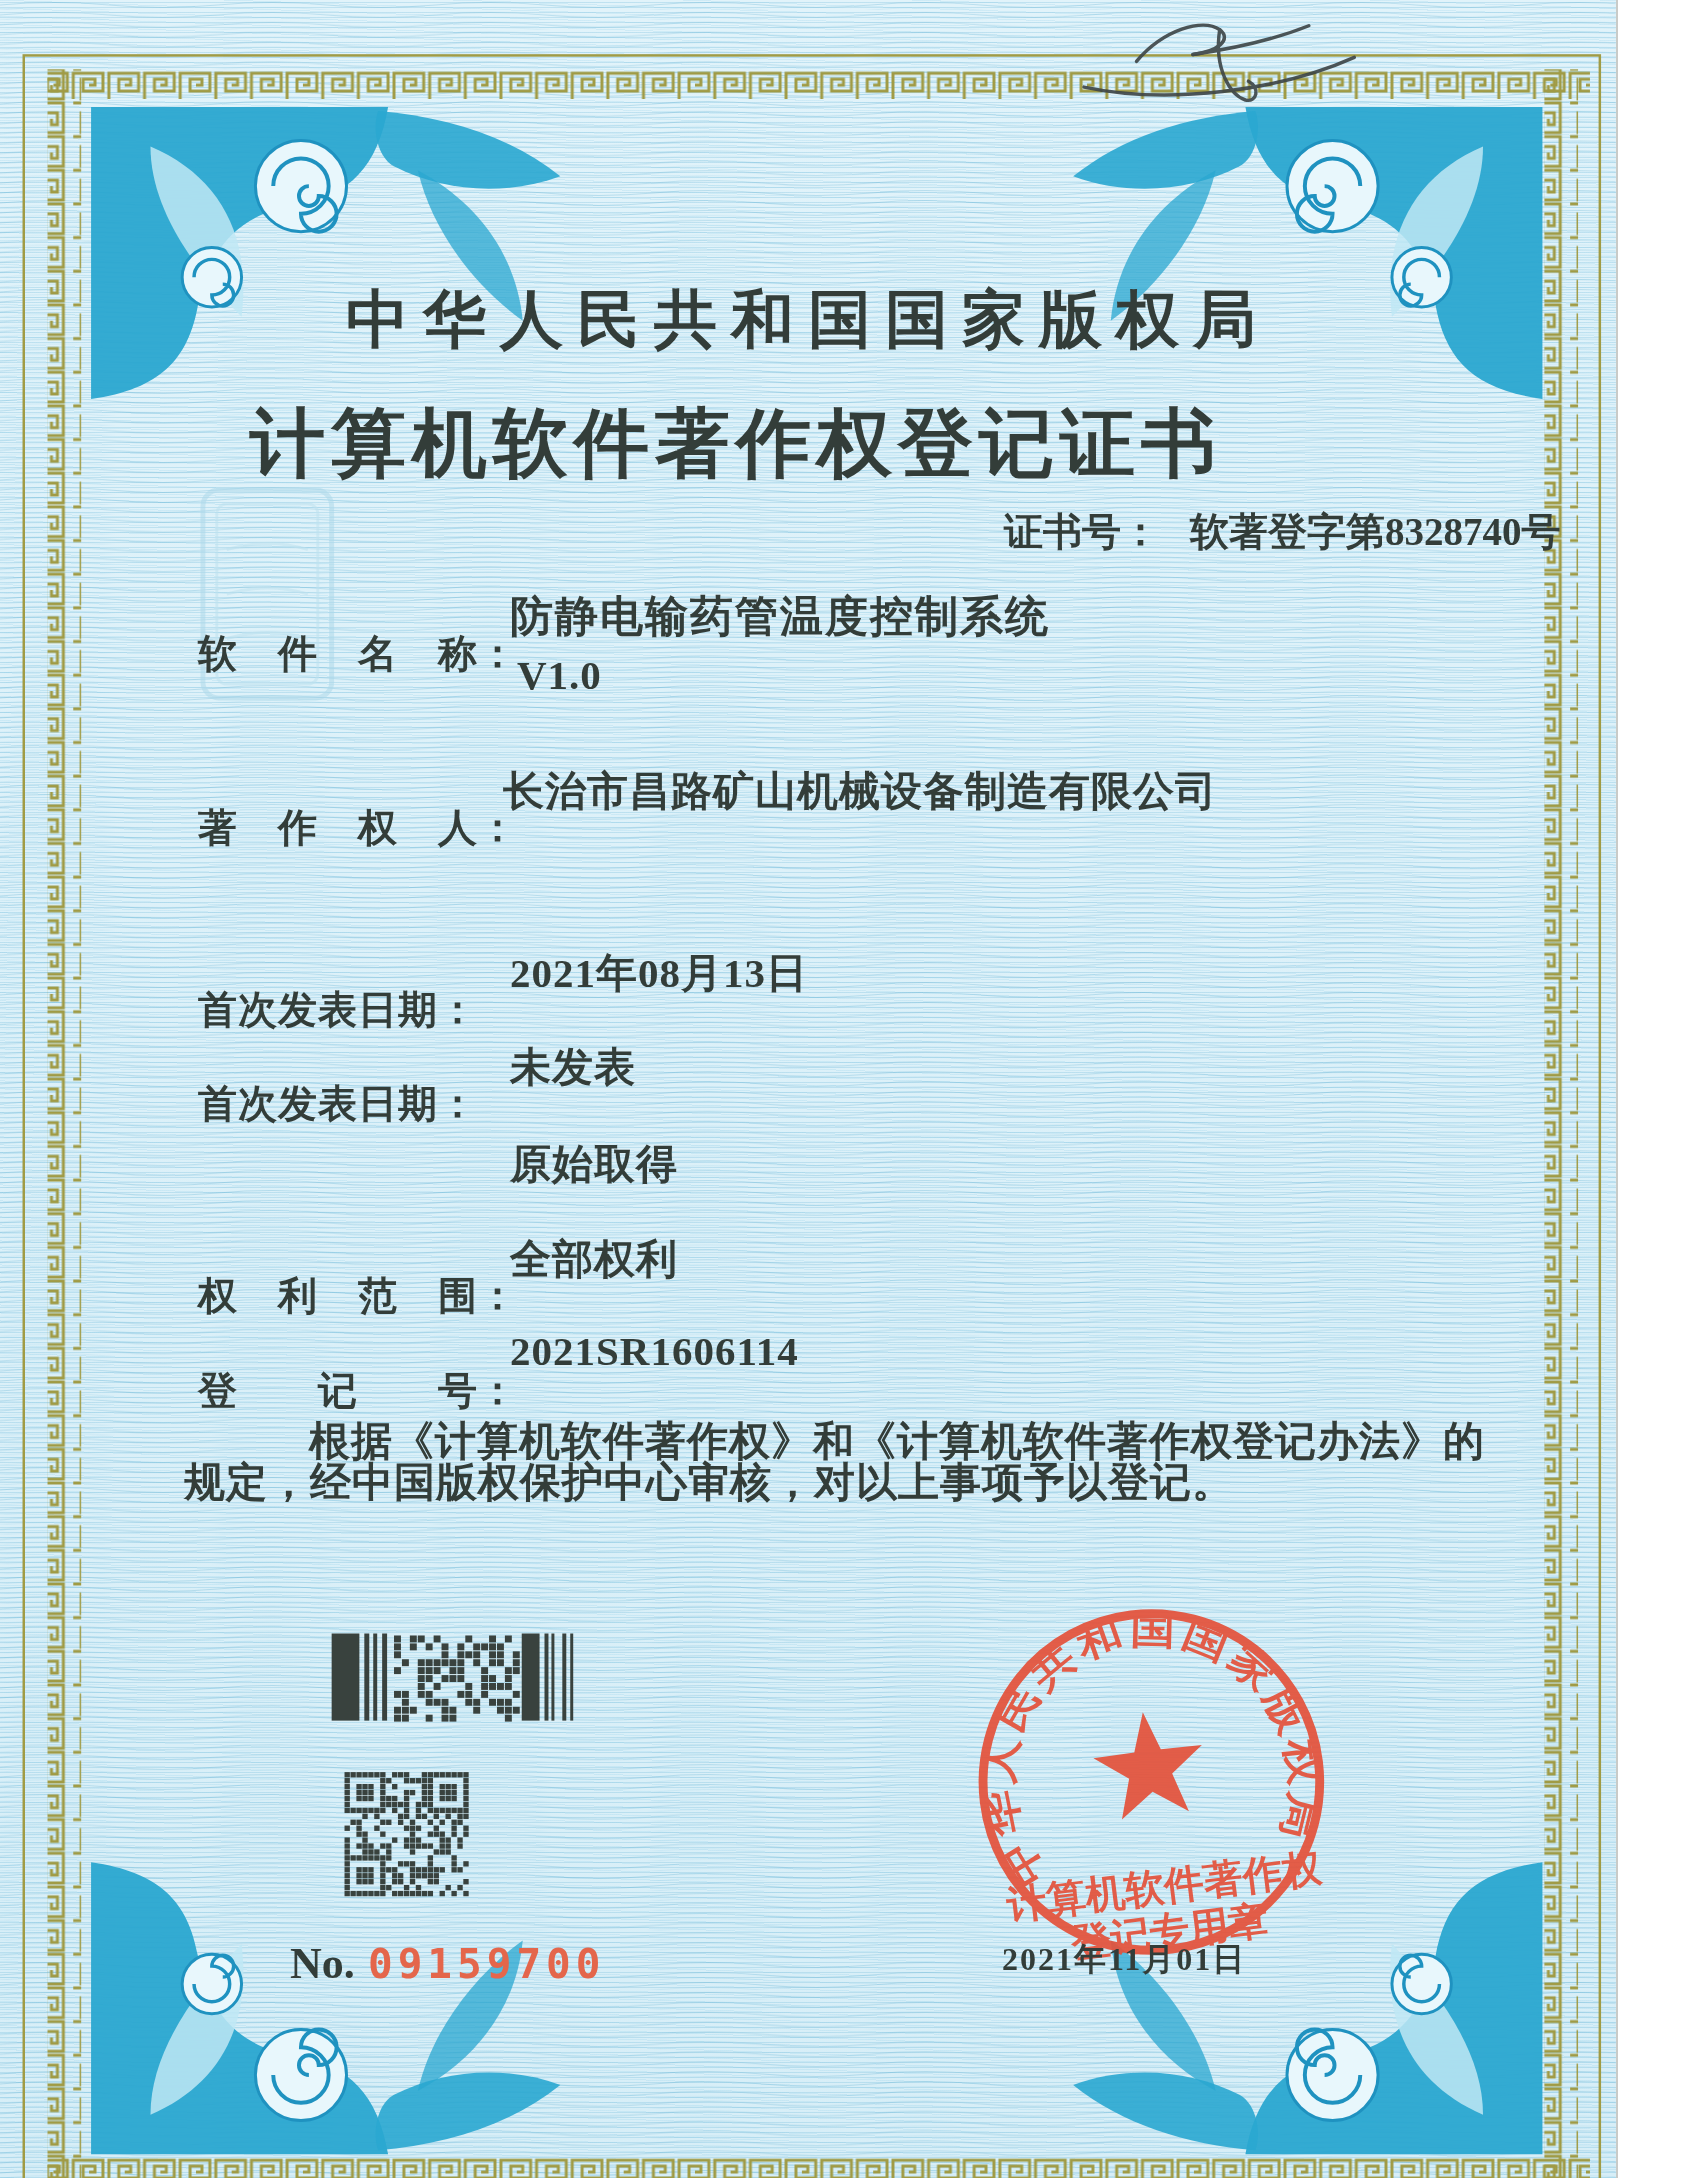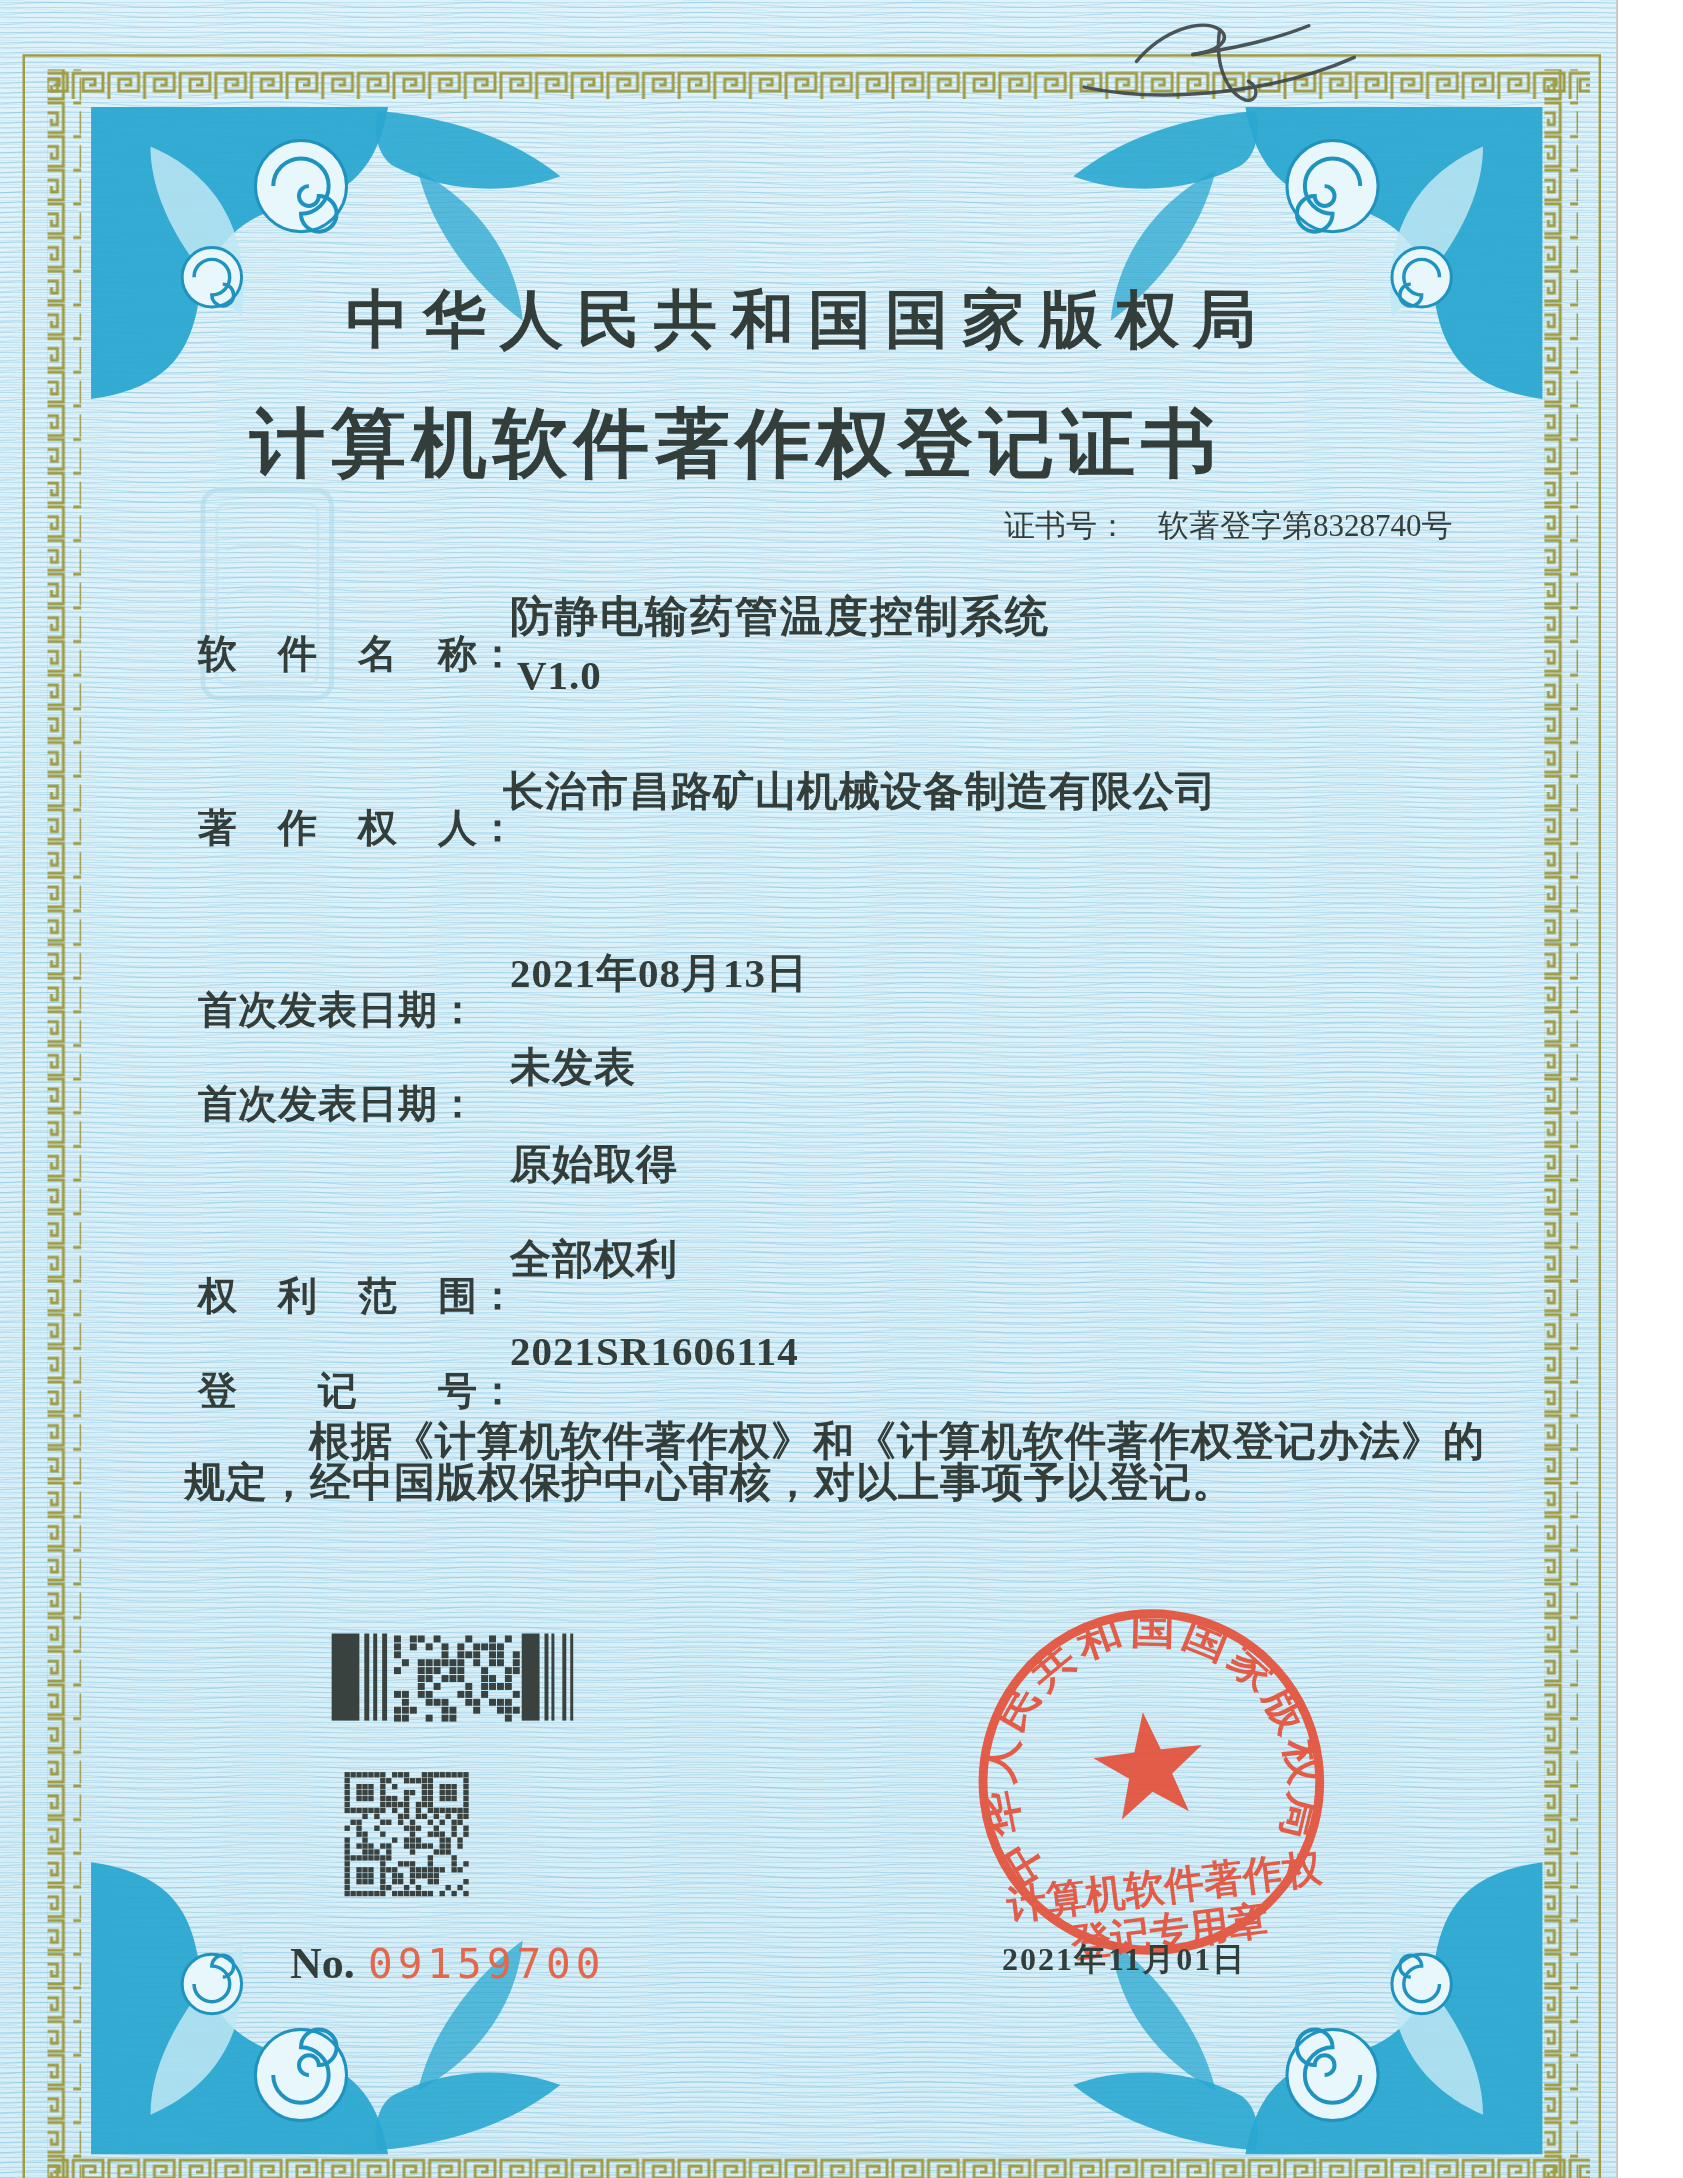--- a/index.html
+++ b/index.html
@@ -3,27 +3,27 @@
 <meta charset="utf-8">
 <style>
   html,body{margin:0;padding:0;background:#ffffff;}
   .stage{position:relative;width:1683px;height:2178px;background:#ffffff;overflow:hidden;
          font-family:"Liberation Serif","DejaVu Serif",serif;}
   .page{position:absolute;left:0;top:0;width:1616px;height:2178px;
         background:
           repeating-linear-gradient(0deg, rgba(110,185,218,.30) 0 1px, rgba(255,255,255,0) 1px 5px),
           repeating-linear-gradient(2deg, rgba(140,205,232,.22) 0 1px, rgba(255,255,255,0) 1px 8px),
           linear-gradient(#e1f3fa,#d7eef7);}
-  .abs{position:absolute;}
+  .abs{position:absolute;font-weight:bold;}
   .ink{color:#333d39;}
   .authority{left:0;top:277px;width:1616px;text-align:center;font-size:63px;font-weight:900;
              letter-spacing:14px;white-space:nowrap;}
   .cert-title{left:0;top:394px;width:1472px;text-align:center;font-size:75px;font-weight:900;
               letter-spacing:6px;white-space:nowrap;}
-  .certno-row{left:1004px;top:505px;font-size:31px;font-weight:400;white-space:nowrap;}
+  .certno-row{left:1004px;top:505px;font-size:39px;font-weight:700;white-space:nowrap;}
   .certno-row .val{margin-left:30px;}
   .frow{font-weight:700;white-space:nowrap;}
   .flabel{left:198px;font-size:39px;letter-spacing:1px;margin-top:35px;}
   .fvalue{left:510px;font-size:41px;letter-spacing:1px;text-align:center;}
   .statement{font-size:41px;font-weight:700;letter-spacing:1px;white-space:nowrap;}
   .no-label{left:290px;top:1938px;font-size:44px;font-weight:700;}
   .no-value{left:368px;top:1940px;font-size:41px;color:#e4664b;
             font-family:"DejaVu Sans Mono","Liberation Mono",monospace;letter-spacing:5px;}
   .issue-date{left:1002px;top:1938px;font-size:32px;font-weight:700;letter-spacing:2px;}
   .decor{position:absolute;left:0;top:0;pointer-events:none;}

